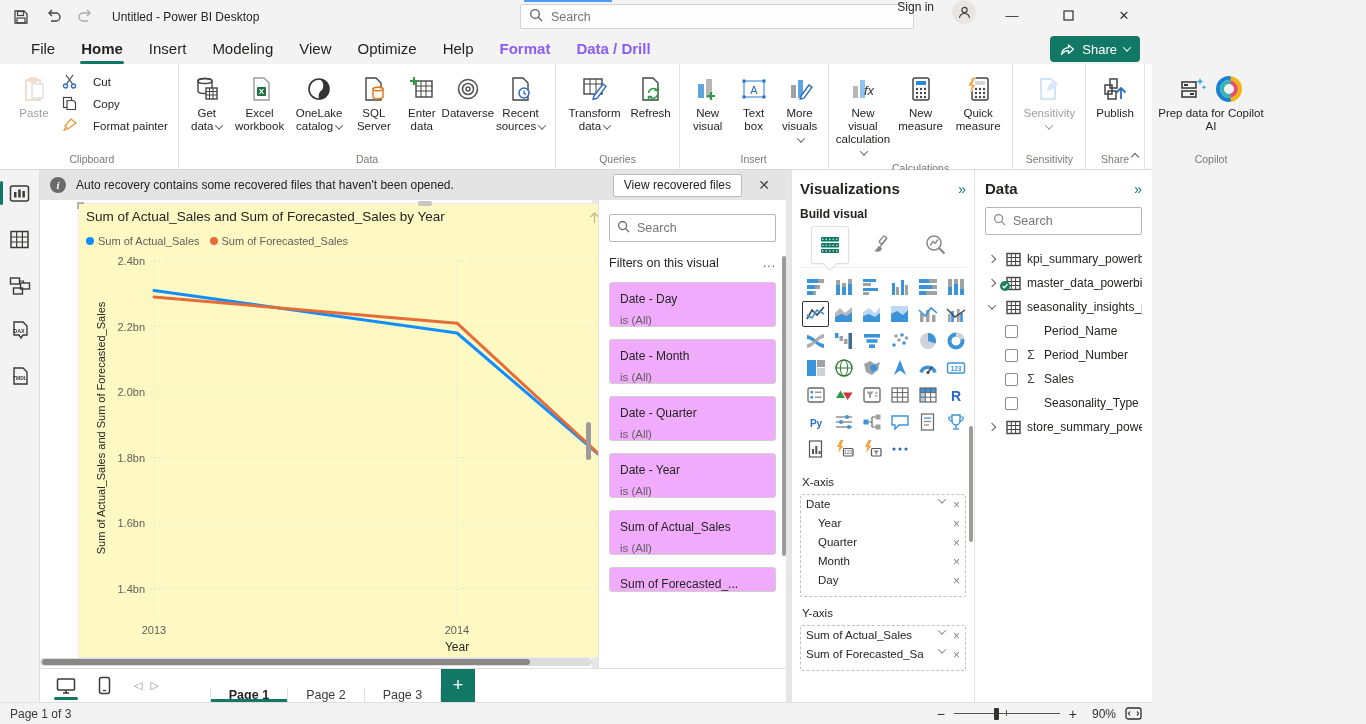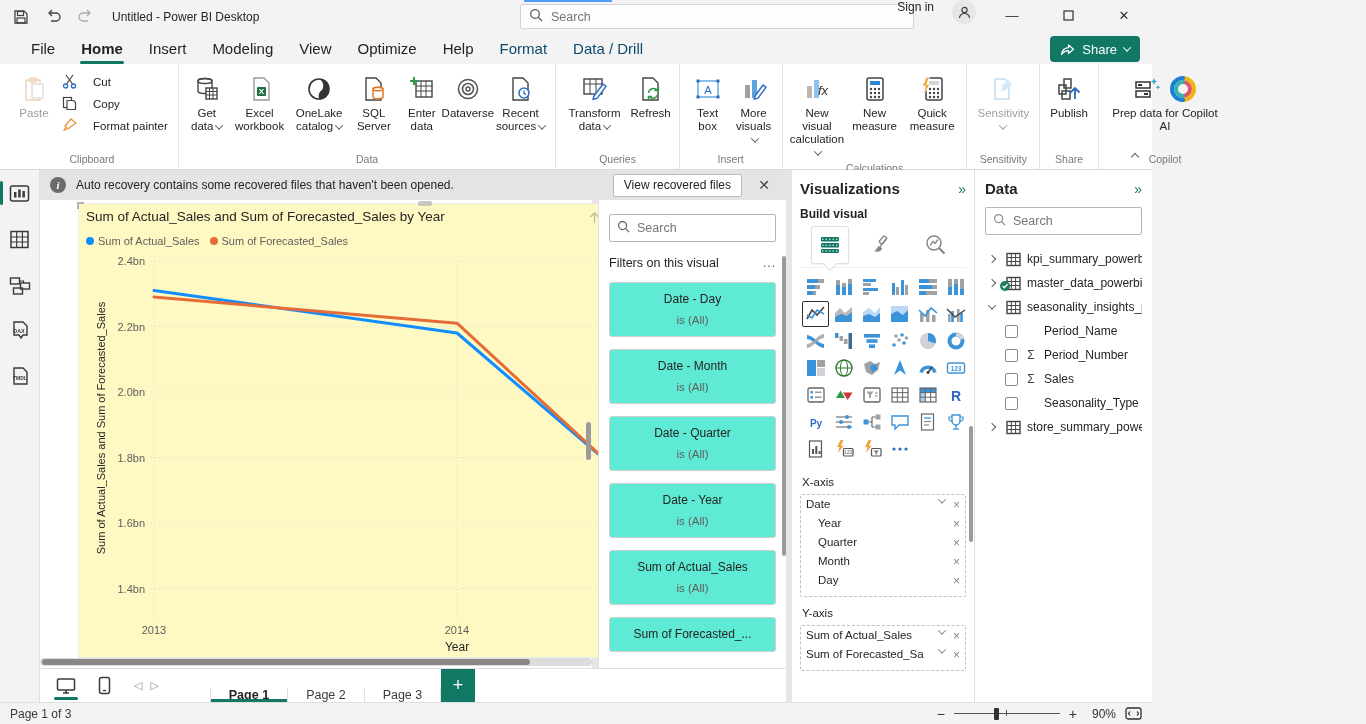--- a/index.html
+++ b/index.html
@@ -17,21 +17,21 @@
   .tb-right{position:absolute;right:8px;top:0;height:33px;display:flex;align-items:flex-start;gap:16px;}
   .signin{font-size:12px;color:#252423;margin-right:2px;cursor:pointer;}
   .avatar{width:24px;height:24px;border-radius:50%;background:#e8e6e4;display:flex;align-items:center;justify-content:center;}
   .winbtn{width:40px;height:30px;display:flex;align-items:center;justify-content:center;color:#323130;font-size:13px;cursor:pointer;}
 
   
   .menubar{height:31px;background:#f3f3f3;display:flex;align-items:center;padding-left:18px;position:relative;flex:none;}
   .menu-item{padding:0 13px;height:31px;display:flex;align-items:center;font-size:15px;color:#252423;cursor:pointer;position:relative;white-space:nowrap;}
   .menu-item.active{font-weight:700;}
   .menu-item.active::after{content:"";position:absolute;left:12px;right:12px;bottom:0;height:3px;background:#117865;border-radius:2px;}
-  .menu-item.green{color:#0c4a6e;font-weight:400;}
+  .menu-item.green{color:#8b5cf6;font-weight:700;}
   .share-btn{position:absolute;right:12px;top:3px;height:26px;background:#117865;color:#fff;border-radius:4px;display:flex;align-items:center;padding:0 10px;gap:7px;font-size:13px;cursor:pointer;}
   .chev{display:inline-block;width:6px;height:6px;border-right:1.5px solid currentColor;border-bottom:1.5px solid currentColor;transform:rotate(45deg) translate(-1px,-1px);}
   .chev.right{transform:rotate(-45deg);}
   .chev.up{transform:rotate(225deg);}
 
   
   .ribbon{height:106px;background:#fff;border-bottom:1px solid #d9d9d9;display:flex;padding-left:6px;position:relative;flex:none;}
   .rgroup{display:flex;flex-direction:column;border-right:1px solid #e4e2e0;padding:6px 6px 0 6px;}
   .rbtns{flex:1;display:flex;align-items:stretch;gap:2px;}
   .rlabel{text-align:center;font-size:10.5px;color:#7a7874;padding:3px 0 4px;}
@@ -80,21 +80,21 @@
   .h-scroll{position:absolute;left:0;right:0;bottom:2px;height:8px;background:#dcdcdc;border-radius:4px;}
   .h-thumb{position:absolute;left:2px;top:1px;width:488px;height:6px;background:#8a8886;border-radius:3px;}
 
   
   .filters-panel{width:188px;background:#fff;border-left:1px solid #e0e0e0;padding:14px 10px 0;position:relative;overflow:hidden;flex:none;}
   .f-search{height:28px;border:1px solid #b8b6b4;border-radius:2px;display:flex;align-items:center;padding:0 7px;gap:7px;margin-bottom:14px;}
   .f-search input{border:none;outline:none;font-size:12.5px;color:#605e5c;width:100%;background:transparent;}
   .f-head{display:flex;align-items:center;justify-content:space-between;margin:4px 0 12px;}
   .f-head-t{font-size:12.5px;color:#252423;}
   .f-more{color:#605e5c;letter-spacing:1px;cursor:pointer;}
-  .f-card{border:1px solid #d1cfcd;border-radius:3px;padding:9px 10px 10px;margin-bottom:12px;background:#5eead4;cursor:pointer;text-align:center;}
+  .f-card{border:1px solid #d1cfcd;border-radius:3px;padding:9px 10px 0;margin-bottom:12px;background:#f0abfc;cursor:pointer;}
   .f-field{font-size:12px;color:#252423;white-space:nowrap;overflow:hidden;}
   .f-cond{font-size:11.5px;color:#605e5c;margin-top:8px;}
   .f-scrollbar{position:absolute;right:0;top:56px;width:4px;height:300px;background:#9d9b99;border-radius:2px;}
 
   
   .viz-panel{width:188px;background:#fff;border-left:6px solid #e6e6e6;padding:10px 8px 0;position:relative;overflow:hidden;flex:none;}
   .panel-head{display:flex;align-items:center;justify-content:space-between;margin-bottom:10px;}
   .panel-title{font-size:15px;font-weight:700;color:#252423;}
   .panel-collapse{color:#117865;font-size:14px;cursor:pointer;}
   .build-lab{font-size:12px;font-weight:700;color:#252423;margin-bottom:6px;}
@@ -366,20 +366,30 @@
               </svg>
             </span>
           <span class="blab">Refresh</span>
         </div>
       </div>
       <div class="rlabel">Queries</div>
     </div>
 
     <div class="rgroup">
       <div class="rbtns">
+        <div class="bigbtn">
+          <span class="bico">
+              <svg width="26" height="26" viewBox="0 0 26 26">
+                <rect x="3" y="8" width="6" height="14" fill="#5ea4e0"></rect>
+                <rect x="11" y="3" width="6" height="19" fill="#b9b7b5"></rect>
+                <path d="M16,16 v8 M12,20 h8" stroke="#2e9b44" stroke-width="2.2"></path>
+              </svg>
+            </span>
+          <span class="blab">New visual</span>
+        </div>
         <div class="bigbtn">
           <span class="bico">
               <svg width="26" height="26" viewBox="0 0 26 26">
                 <rect x="3" y="5" width="20" height="16" fill="none" stroke="#5ea4e0" stroke-width="1.4"></rect>
                 <rect x="1.5" y="3.5" width="3" height="3" fill="#2b6bc3"></rect>
                 <rect x="21.5" y="3.5" width="3" height="3" fill="#2b6bc3"></rect>
                 <rect x="1.5" y="19.5" width="3" height="3" fill="#2b6bc3"></rect>
                 <rect x="21.5" y="19.5" width="3" height="3" fill="#2b6bc3"></rect>
                 <text x="13" y="17.5" font-size="11" fill="#2b6bc3" text-anchor="middle" font-family="Liberation Sans,sans-serif">A</text>
               </svg>

